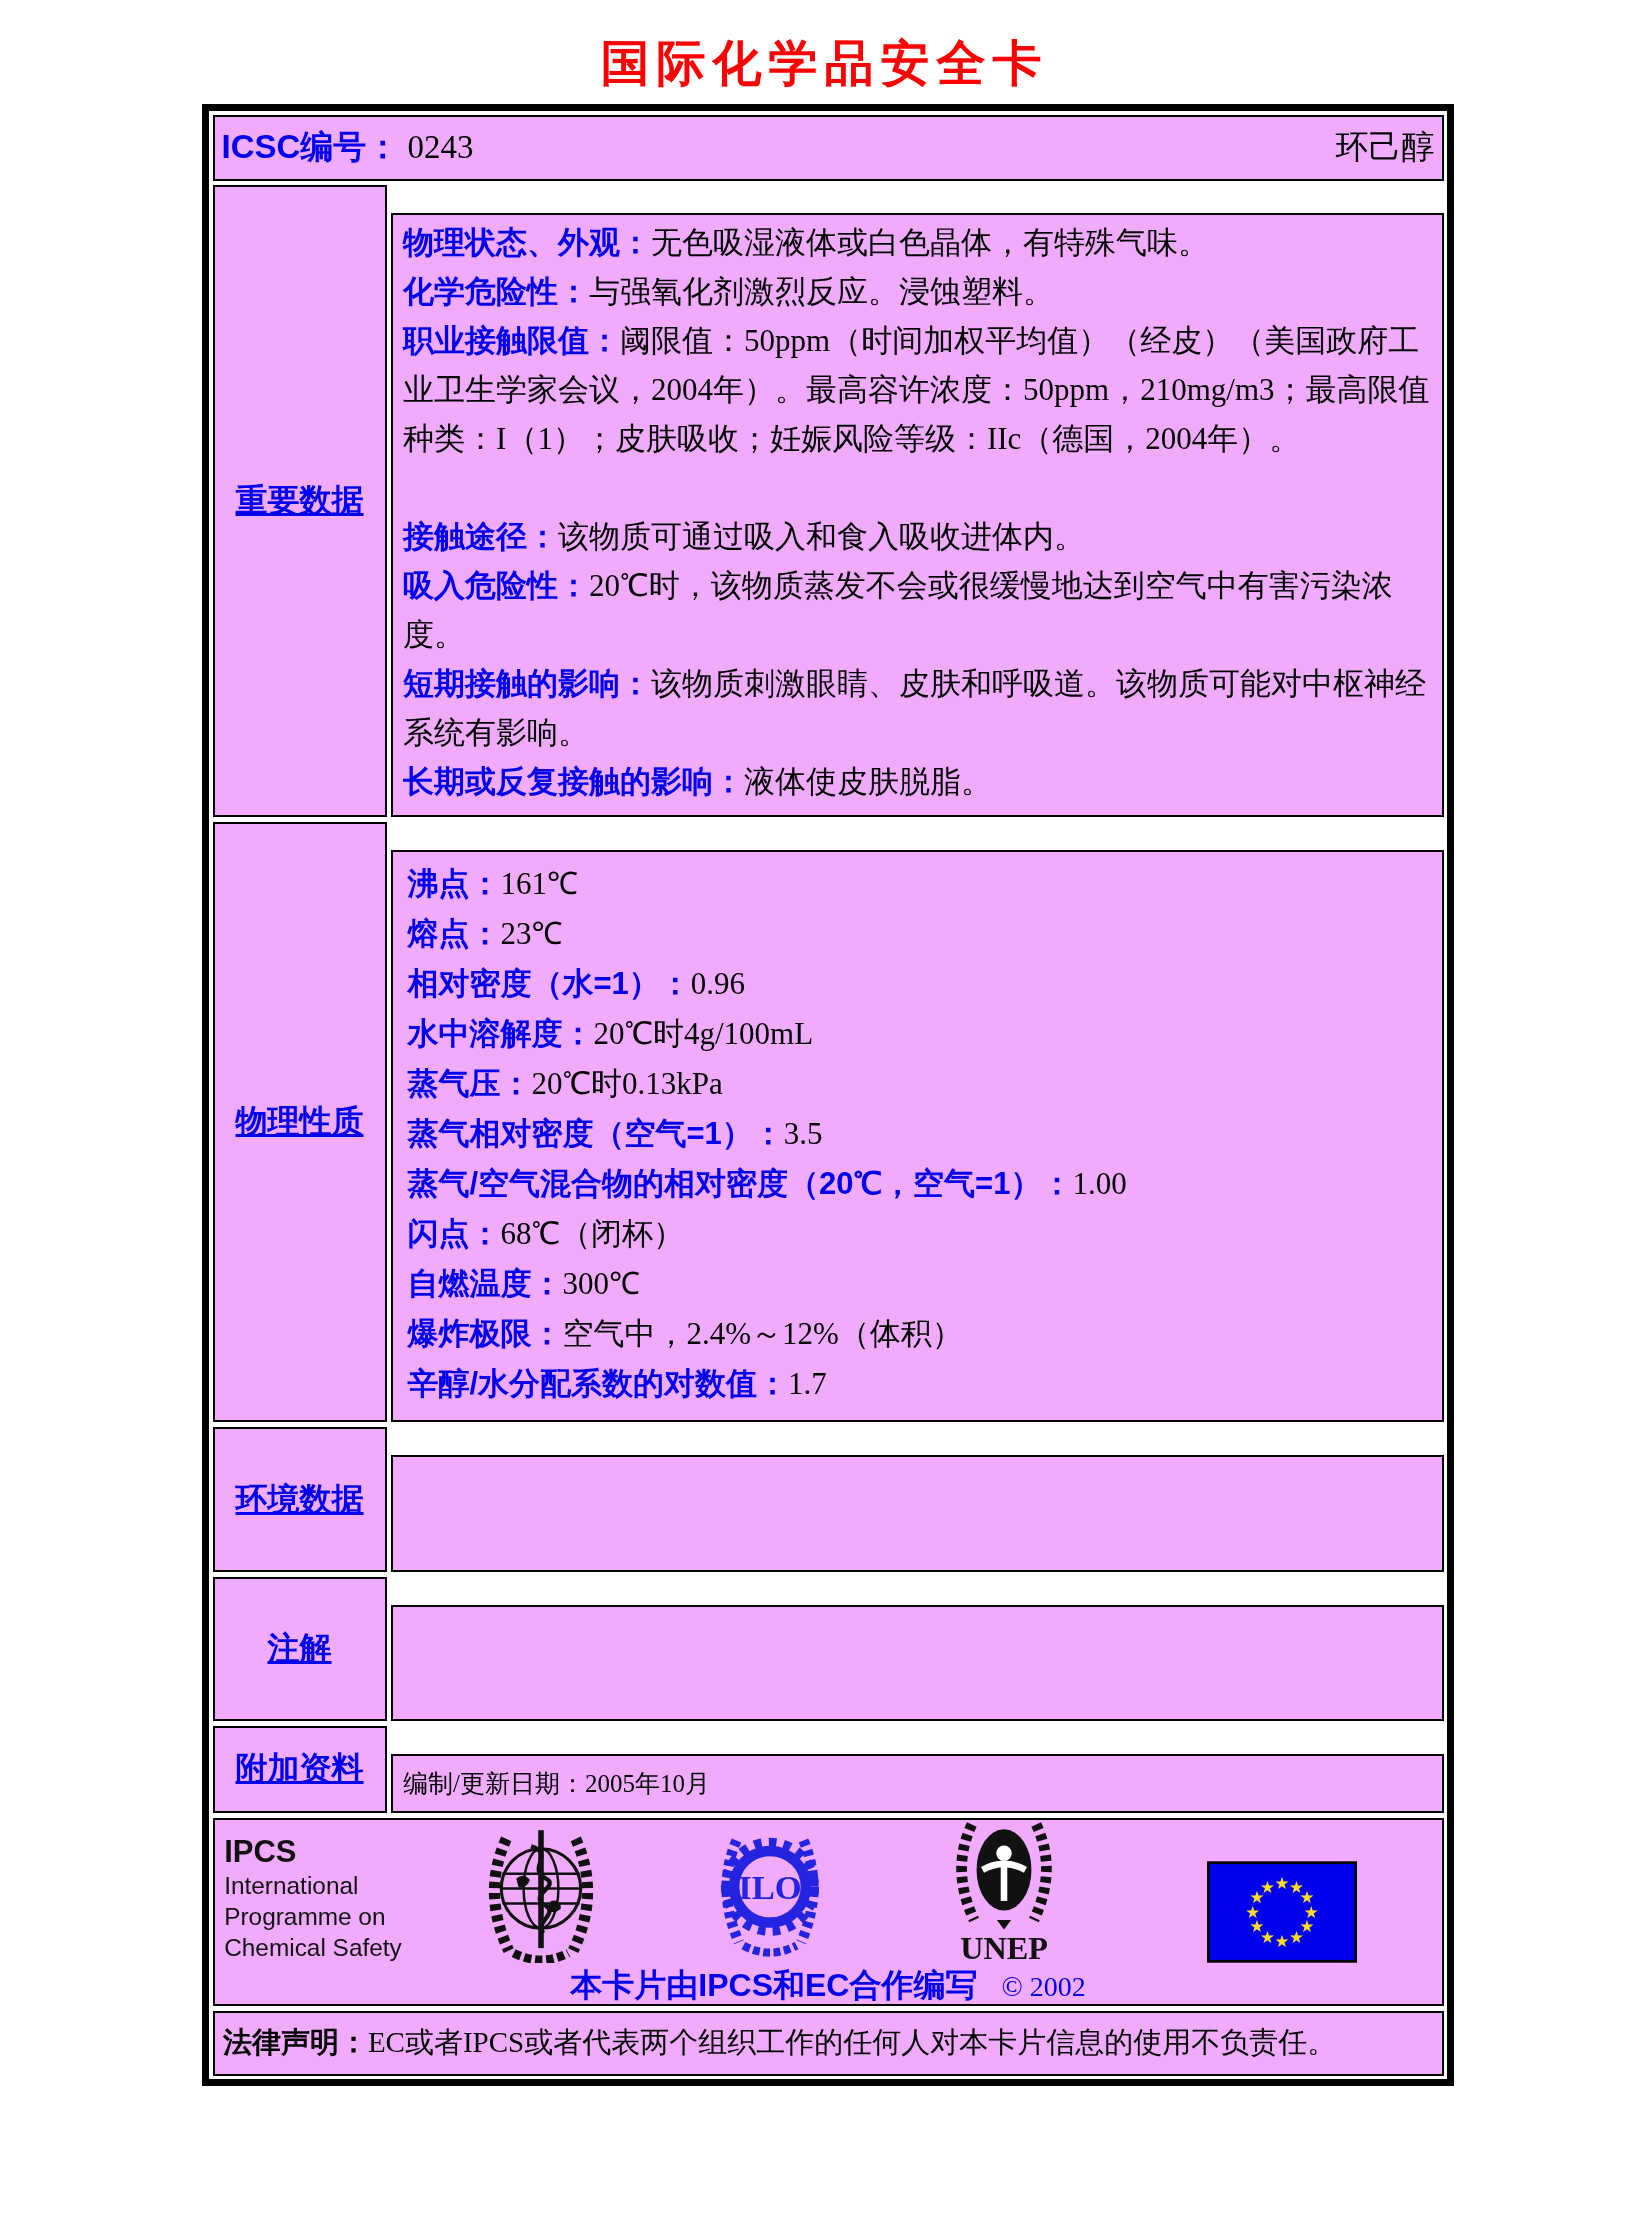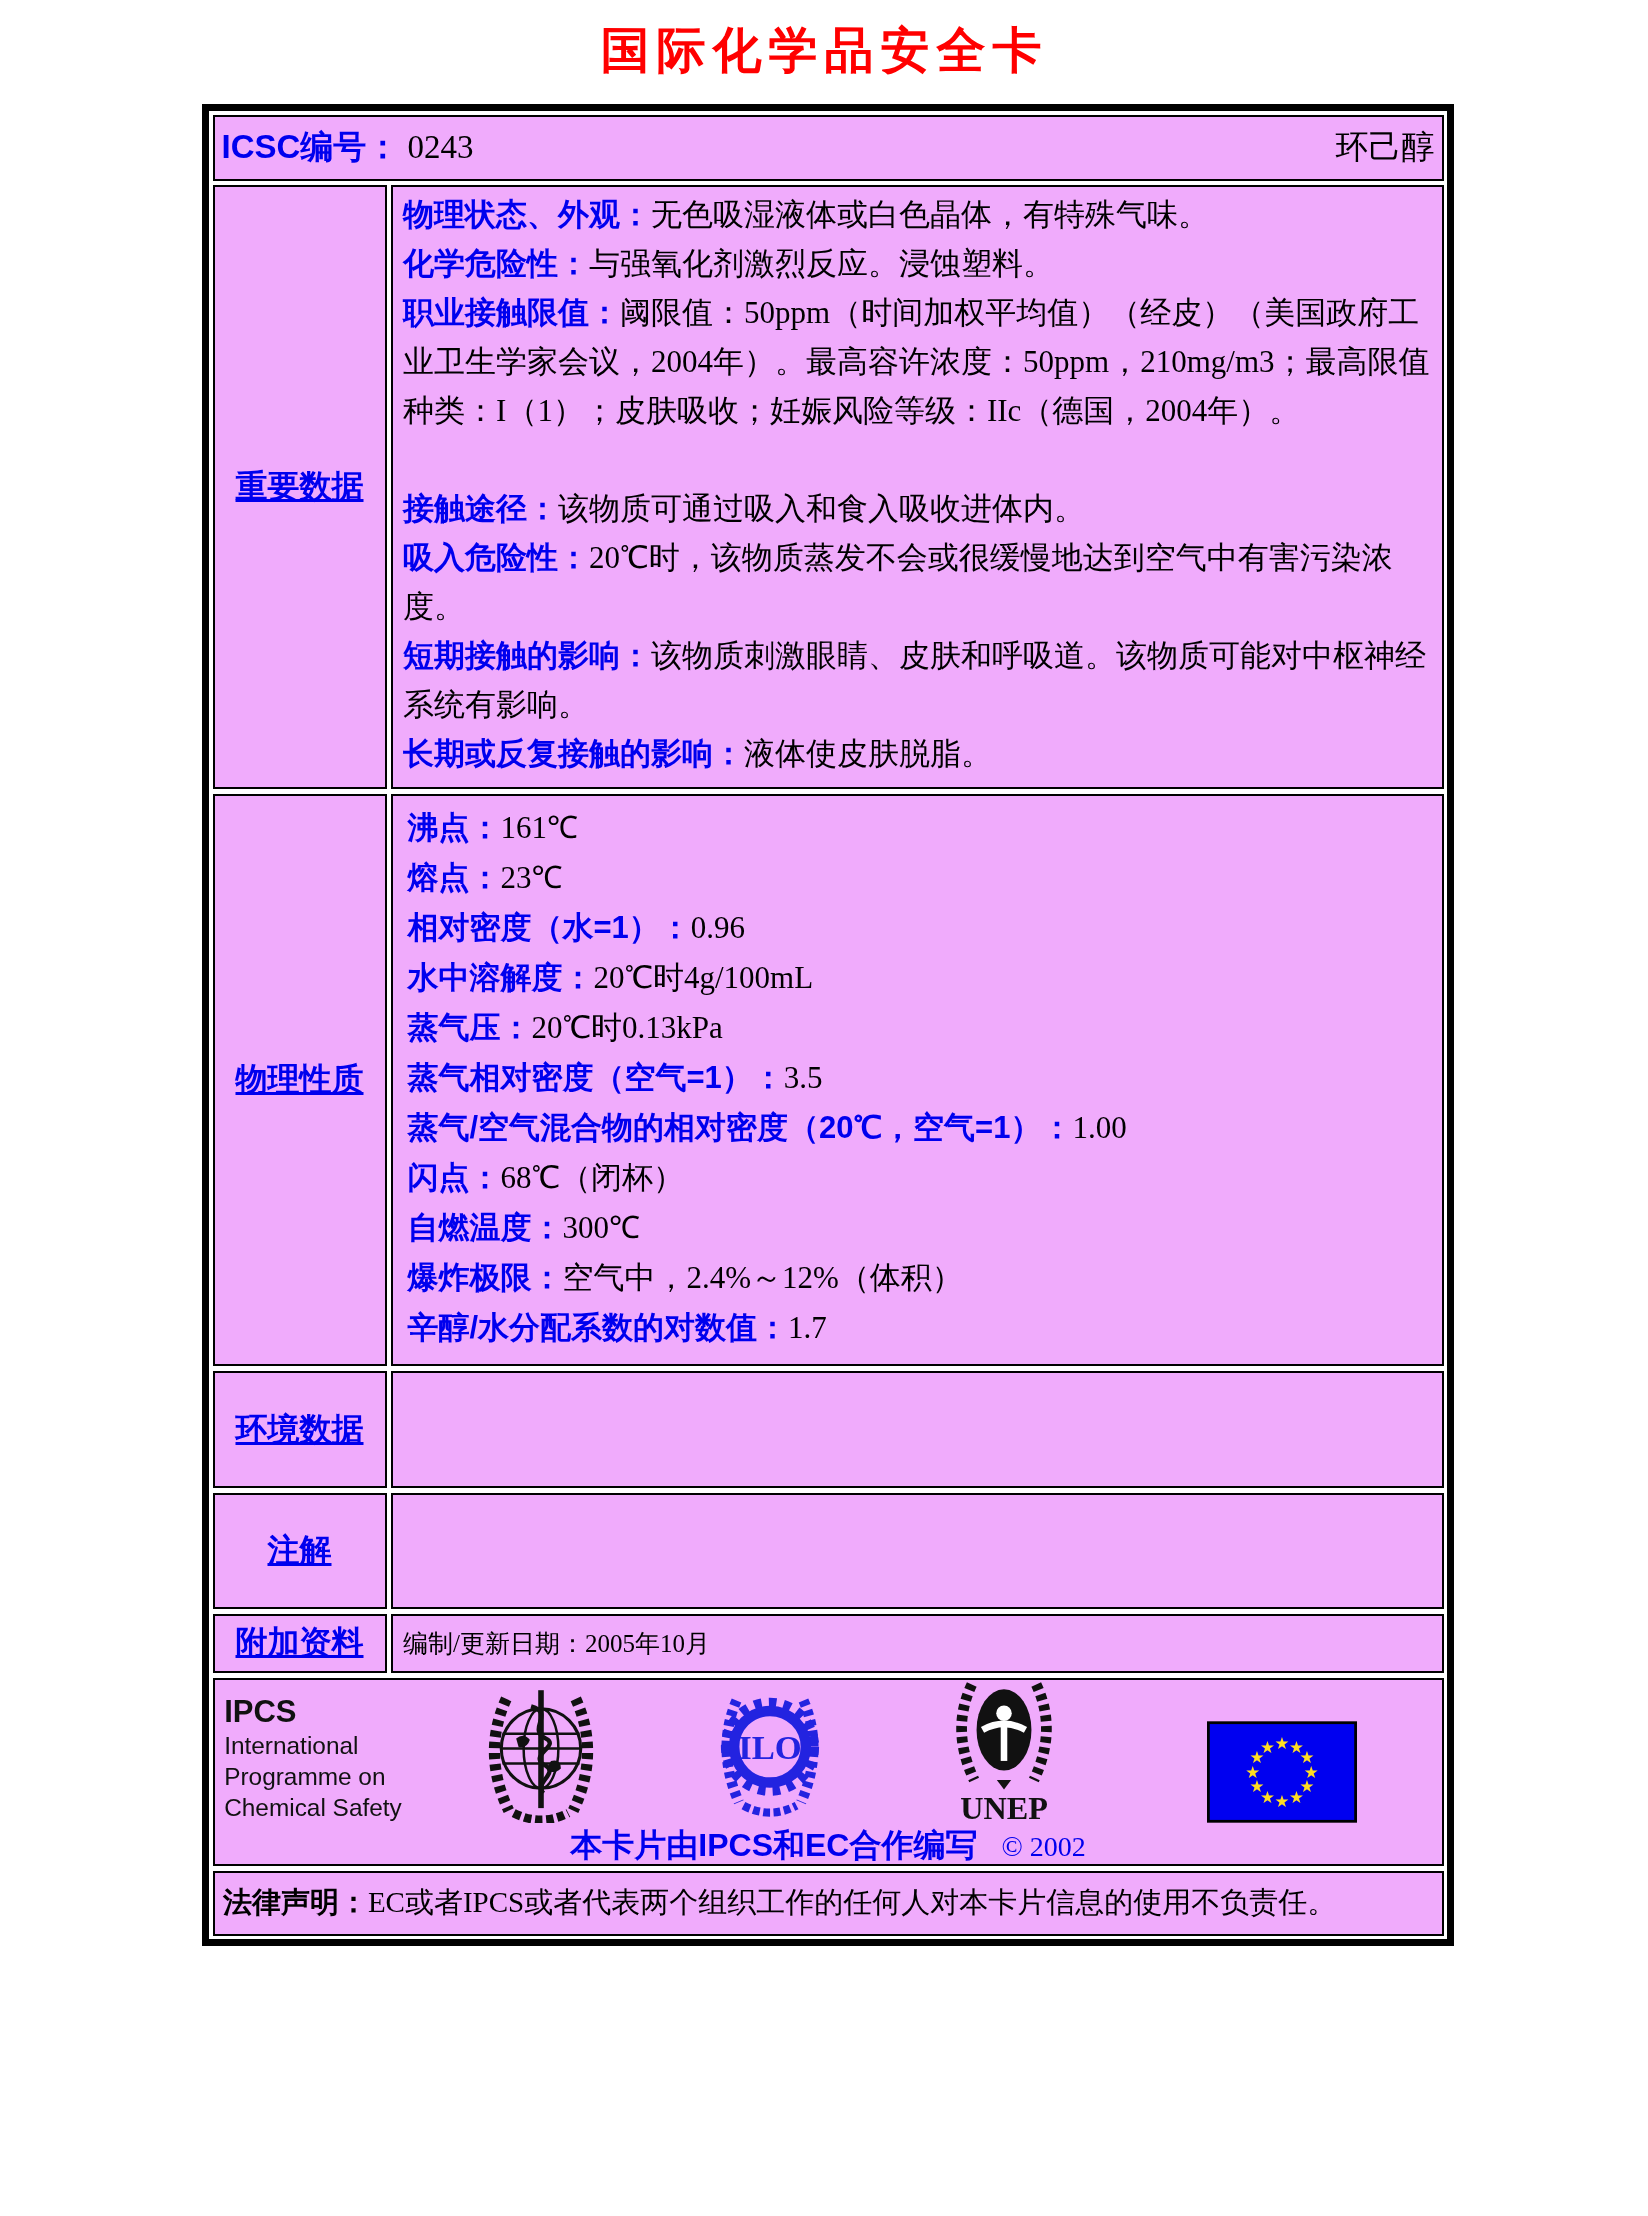--- a/index.html
+++ b/index.html
@@ -5,21 +5,21 @@
   * { box-sizing: border-box; }
   html, body { margin: 0; padding: 0; }
   body {
     width: 1649px; height: 2216px;
     background: #ffffff;
     font-family: "Liberation Serif", serif;
     color: #000;
     position: relative;
   }
   .page-title {
-    padding-top: 18px;
+    padding-top: 31px;
     text-align: center;
     color: #ff0000;
     font-family: "Liberation Sans", sans-serif;
     font-weight: bold;
     font-size: 49px;
     letter-spacing: 7px;
   }
   .frame {
     position: absolute;
     left: 202px; top: 104px;
@@ -35,21 +35,21 @@
   .label-cell {
     flex: 0 0 174px;
     display: flex; align-items: center; justify-content: center;
     color: #0000ee;
     font-family: "Liberation Sans", sans-serif;
     font-weight: bold;
     font-size: 32px;
     text-align: center;
     text-decoration: underline;
   }
-  .content-cell { flex: 1; padding: 1.4px 9.7px; }
+  .content-cell { flex: 1; padding: 1.4px 9.7px; margin-top: 28px; }
   .header-row {
     height: 66px;
     display: flex; align-items: center; justify-content: space-between;
     padding: 0 7px;
     font-size: 33px;
   }
   .blue {
     color: #0000ee;
     font-family: "Liberation Sans", sans-serif;
     font-weight: bold;

